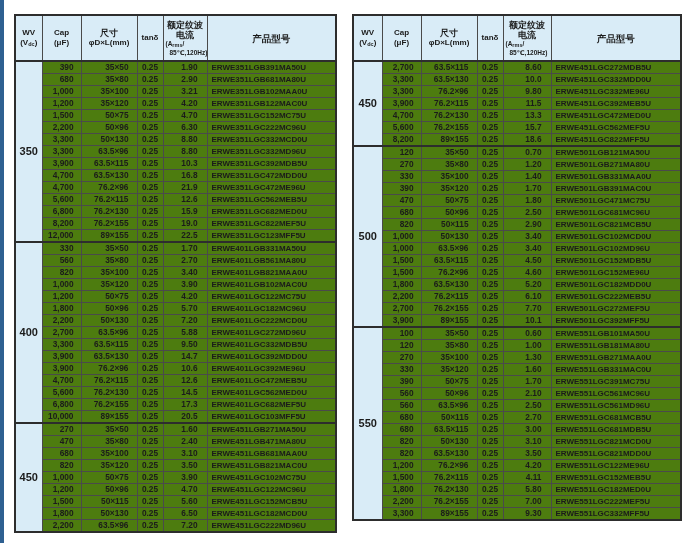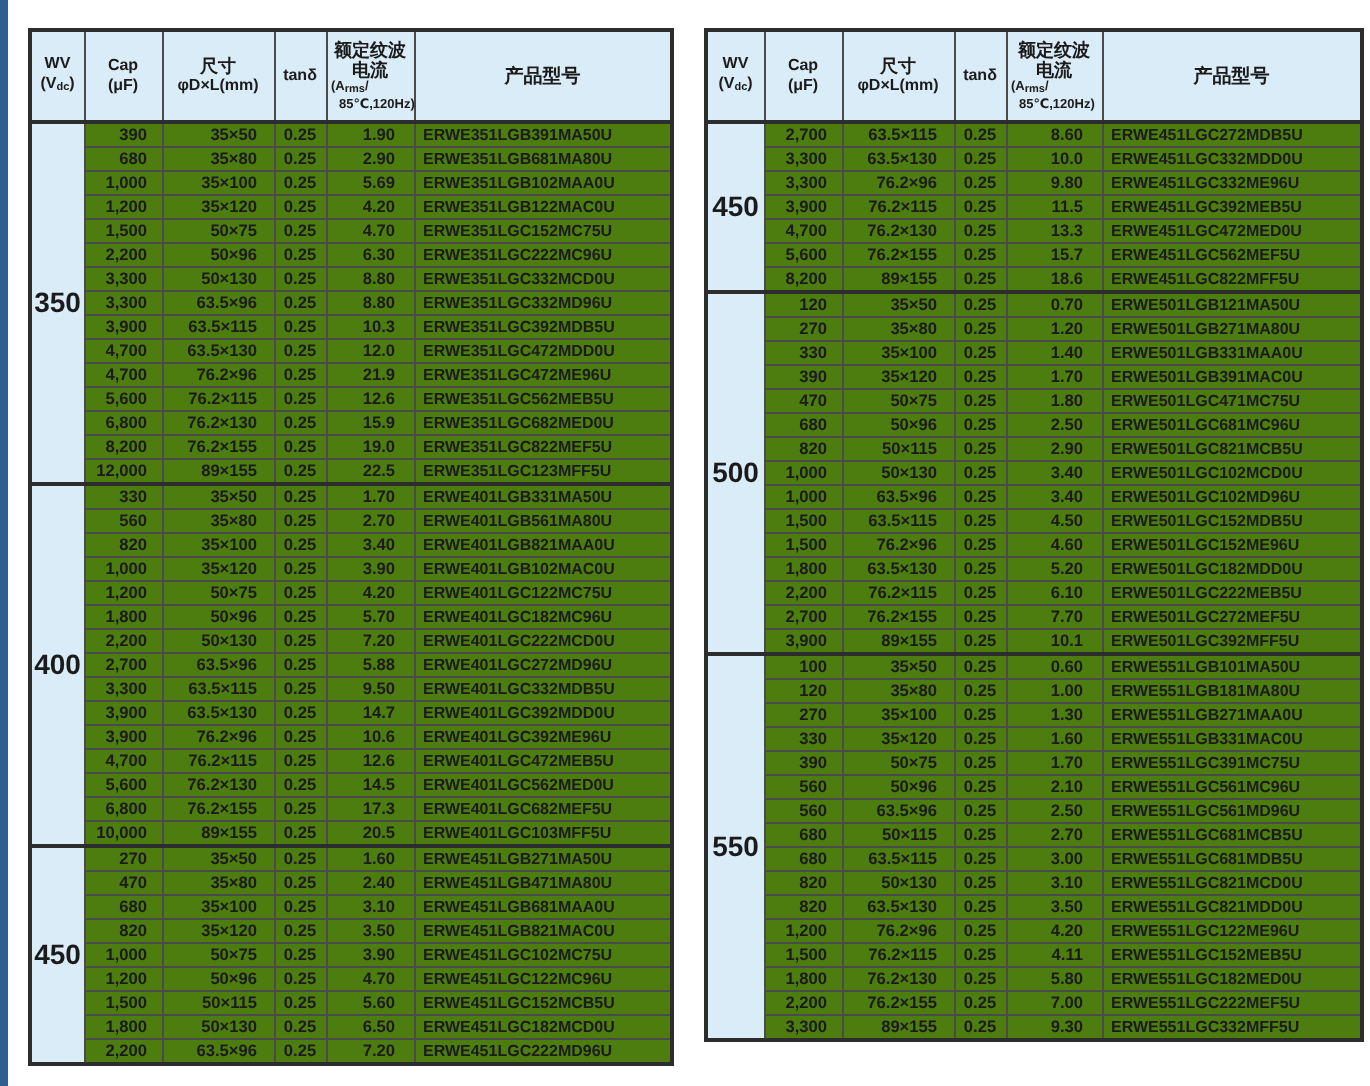--- a/index.html
+++ b/index.html
@@ -46,21 +46,21 @@
     height: 11.1px;
     line-height: 11px;
     font-size: 8.3px;
     font-weight: bold;
     white-space: nowrap;
     overflow: hidden;
   }
   td.wv-cell {
     background: #d9ecf7;
     text-align: center;
-    font-size: 14px;
+    font-size: 11px;
     vertical-align: middle;
   }
   td.cap-cell    { text-align: right; padding-right: 7px; }
   td.size-cell   { text-align: right; padding-right: 8px; }
   td.tan-cell    { text-align: center; }
   td.ripple-cell { text-align: right; padding-right: 9px; }
   td.model-cell  { text-align: left;  padding-left: 4px; font-size: 8px; }
   tr.group-start td { border-top: 2px solid #2d2d2d; }
 </style>
 </head>
@@ -120,21 +120,21 @@
           <td class="cap-cell">680</td>
           <td class="size-cell">35×80</td>
           <td class="tan-cell">0.25</td>
           <td class="ripple-cell">2.90</td>
           <td class="model-cell">ERWE351LGB681MA80U</td>
         </tr>
         <tr>
           <td class="cap-cell">1,000</td>
           <td class="size-cell">35×100</td>
           <td class="tan-cell">0.25</td>
-          <td class="ripple-cell">5.69</td>
+          <td class="ripple-cell">3.21</td>
           <td class="model-cell">ERWE351LGB102MAA0U</td>
         </tr>
         <tr>
           <td class="cap-cell">1,200</td>
           <td class="size-cell">35×120</td>
           <td class="tan-cell">0.25</td>
           <td class="ripple-cell">4.20</td>
           <td class="model-cell">ERWE351LGB122MAC0U</td>
         </tr>
         <tr>
@@ -169,21 +169,21 @@
           <td class="cap-cell">3,900</td>
           <td class="size-cell">63.5×115</td>
           <td class="tan-cell">0.25</td>
           <td class="ripple-cell">10.3</td>
           <td class="model-cell">ERWE351LGC392MDB5U</td>
         </tr>
         <tr>
           <td class="cap-cell">4,700</td>
           <td class="size-cell">63.5×130</td>
           <td class="tan-cell">0.25</td>
-          <td class="ripple-cell">12.0</td>
+          <td class="ripple-cell">16.8</td>
           <td class="model-cell">ERWE351LGC472MDD0U</td>
         </tr>
         <tr>
           <td class="cap-cell">4,700</td>
           <td class="size-cell">76.2×96</td>
           <td class="tan-cell">0.25</td>
           <td class="ripple-cell">21.9</td>
           <td class="model-cell">ERWE351LGC472ME96U</td>
         </tr>
         <tr>

